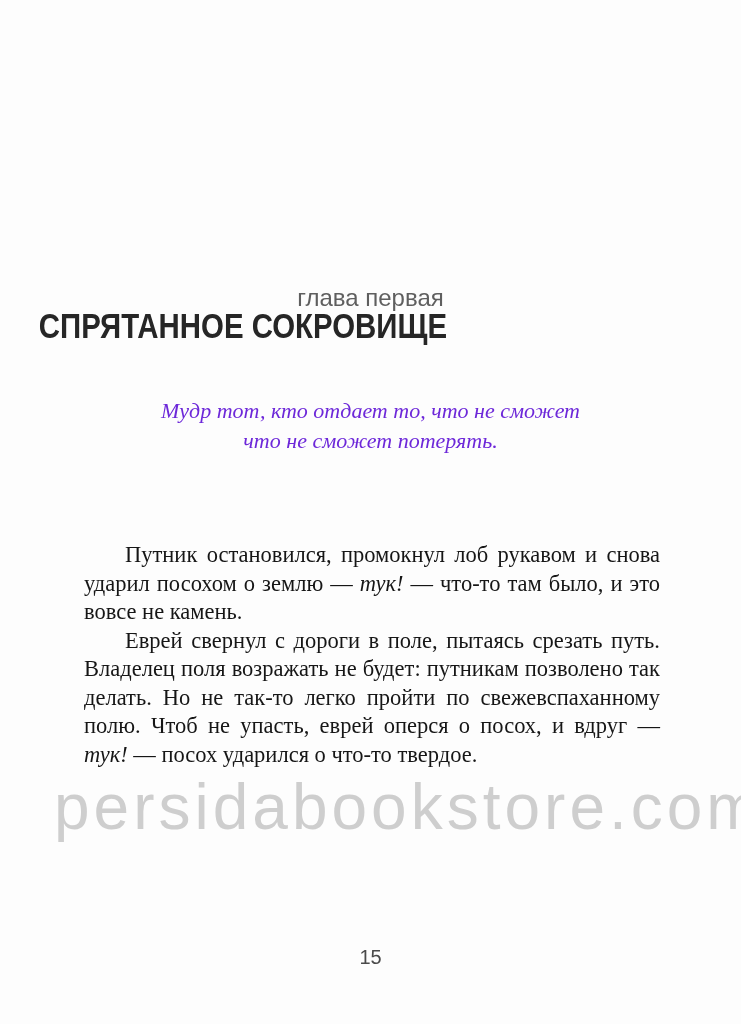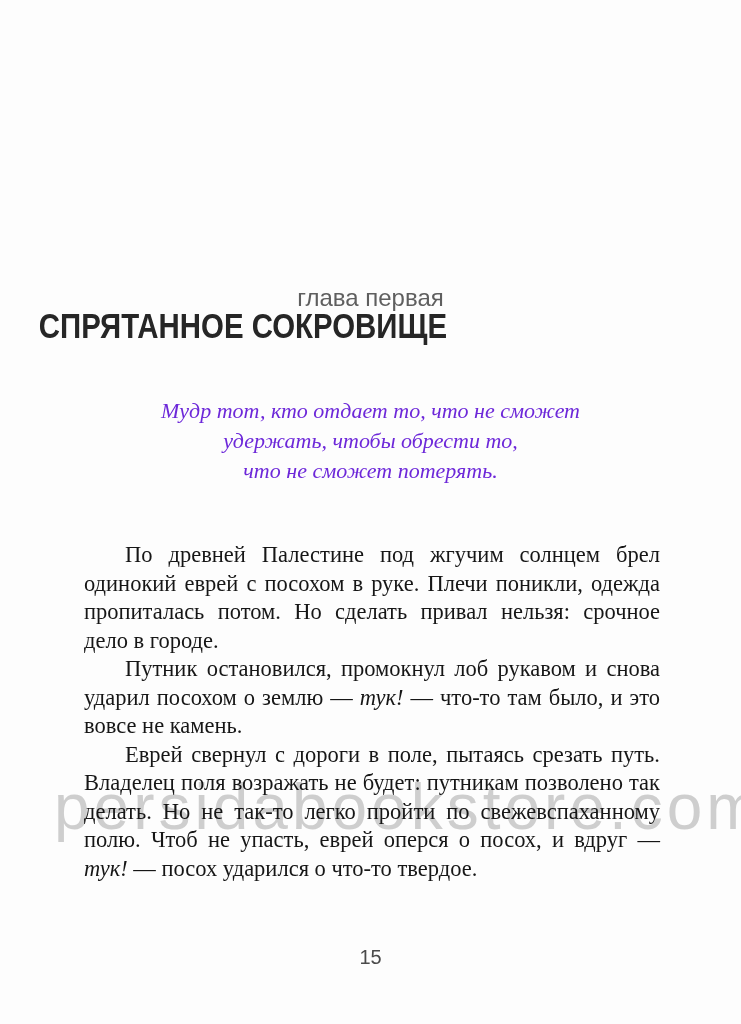--- a/index.html
+++ b/index.html
@@ -121,27 +121,25 @@
 
     <div class="chapter-label">глава первая</div>
 
     <h1 class="chapter-title">
       <span class="squeeze">СПРЯТАННОЕ СОКРОВИЩЕ</span>
     </h1>
 
     <div class="epigraph">
       <div class="epigraph-lines">
           <div>Мудр тот, кто отдает то, что не сможет</div>
-          <div>удержать, чтобы обрести то,</div>
           <div>что не сможет потерять.</div>
         </div>
     </div>
 
     <div class="body-text">
-      <p><span>По древней Палестине под жгучим солнцем брел одинокий еврей с посохом в руке. Плечи поникли, одежда пропиталась потом. Но сделать привал нельзя: срочное дело в городе.</span></p>
       <p><span>Путник остановился, промокнул лоб рукавом и снова ударил посохом о землю — </span><em>тук!</em><span> — что-то там было, и это вовсе не камень.</span></p>
       <p><span>Еврей свернул с дороги в поле, пытаясь срезать путь. Владелец поля возражать не будет: путникам позволено так делать. Но не так-то легко пройти по свежевспаханному полю. Чтоб не упасть, еврей оперся о посох, и вдруг — </span><em>тук!</em><span> — посох ударился о что-то твердое.</span></p>
     </div>
 
     <div class="page-number">15</div>
 
   </div>
 </div>
 
 </body></html>

